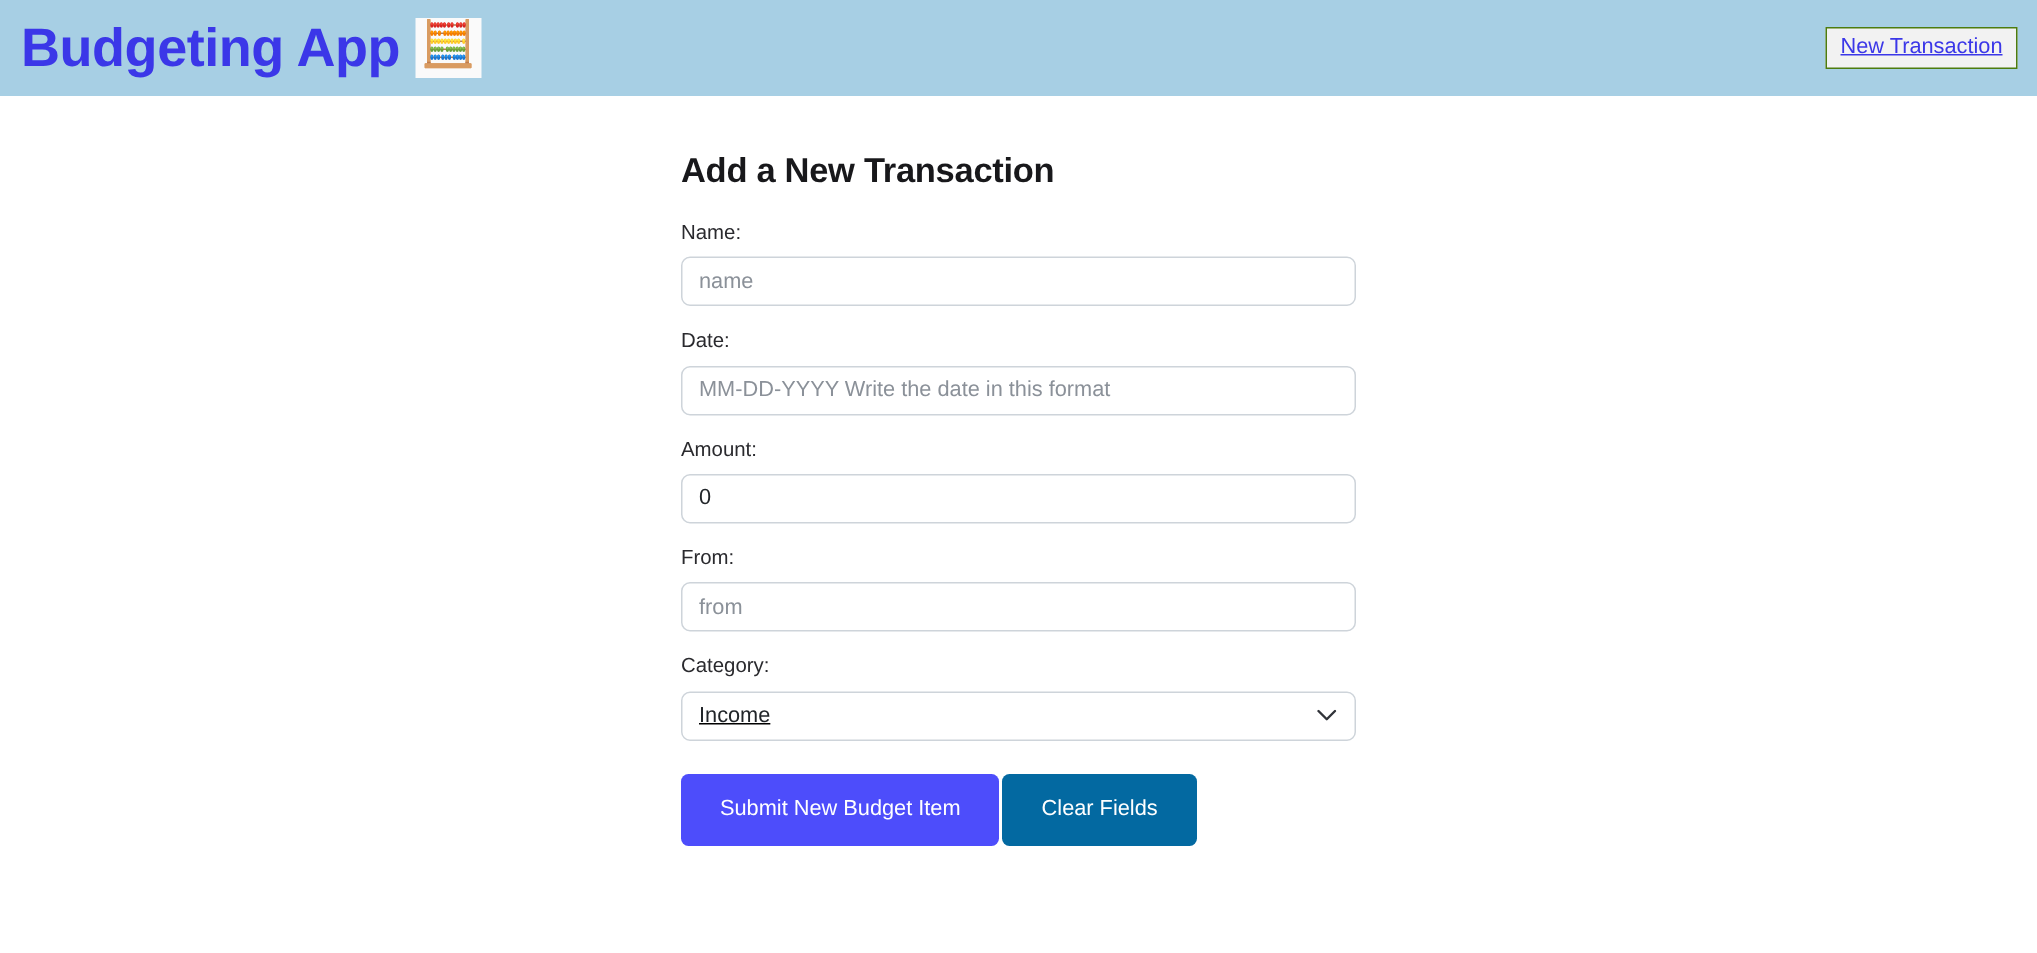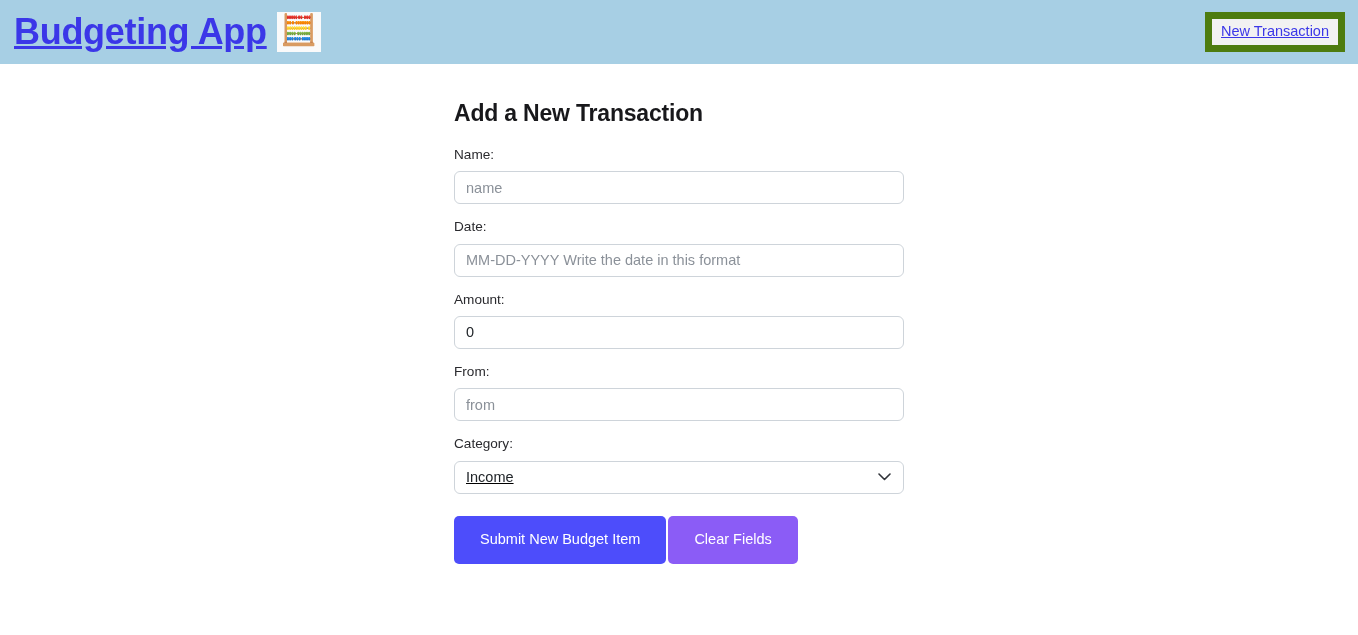--- a/index.html
+++ b/index.html
@@ -25,38 +25,37 @@
   }
   .brand {
     display: flex;
     align-items: center;
     gap: 10px;
   }
   .brand-link {
     font-size: 36px;
     font-weight: bold;
     color: #3b37e8;
-    text-decoration: underline;
     line-height: 1;
     letter-spacing: -0.3px;
     cursor: pointer;
     white-space: nowrap;
   }
   .brand-emoji {
     font-size: 30px;
     line-height: 1;
     background: #fafafa;
     display: inline-block;
     width: 44px;
     height: 40px;
     text-align: center;
     padding-top: 3px;
   }
   .nav-btn {
-    border: 7px solid #4d7c0f;
+    border: 1px solid #4d7c0f;
     background: #f2f2f2;
     padding: 4px 9px 5px;
     font-size: 14.5px;
     line-height: 1.2;
     cursor: pointer;
     border-radius: 0;
   }
   .nav-btn-link {
     color: #3b37e8;
     text-decoration: underline;
@@ -143,21 +142,21 @@
     padding: 0 26px;
     cursor: pointer;
     line-height: 33px;
     white-space: nowrap;
   }
   .btn-submit {
     background: #4d4dfb;
     margin-right: 2px;
   }
   .btn-clear {
-    background: #8b5cf6;
+    background: #0369a1;
   }
 </style>
 </head>
 <body>
 
 <div class="site-header">
   <div class="brand">
     <a class="brand-link">Budgeting App</a>
     <span class="brand-emoji">🧮</span>
   </div>

